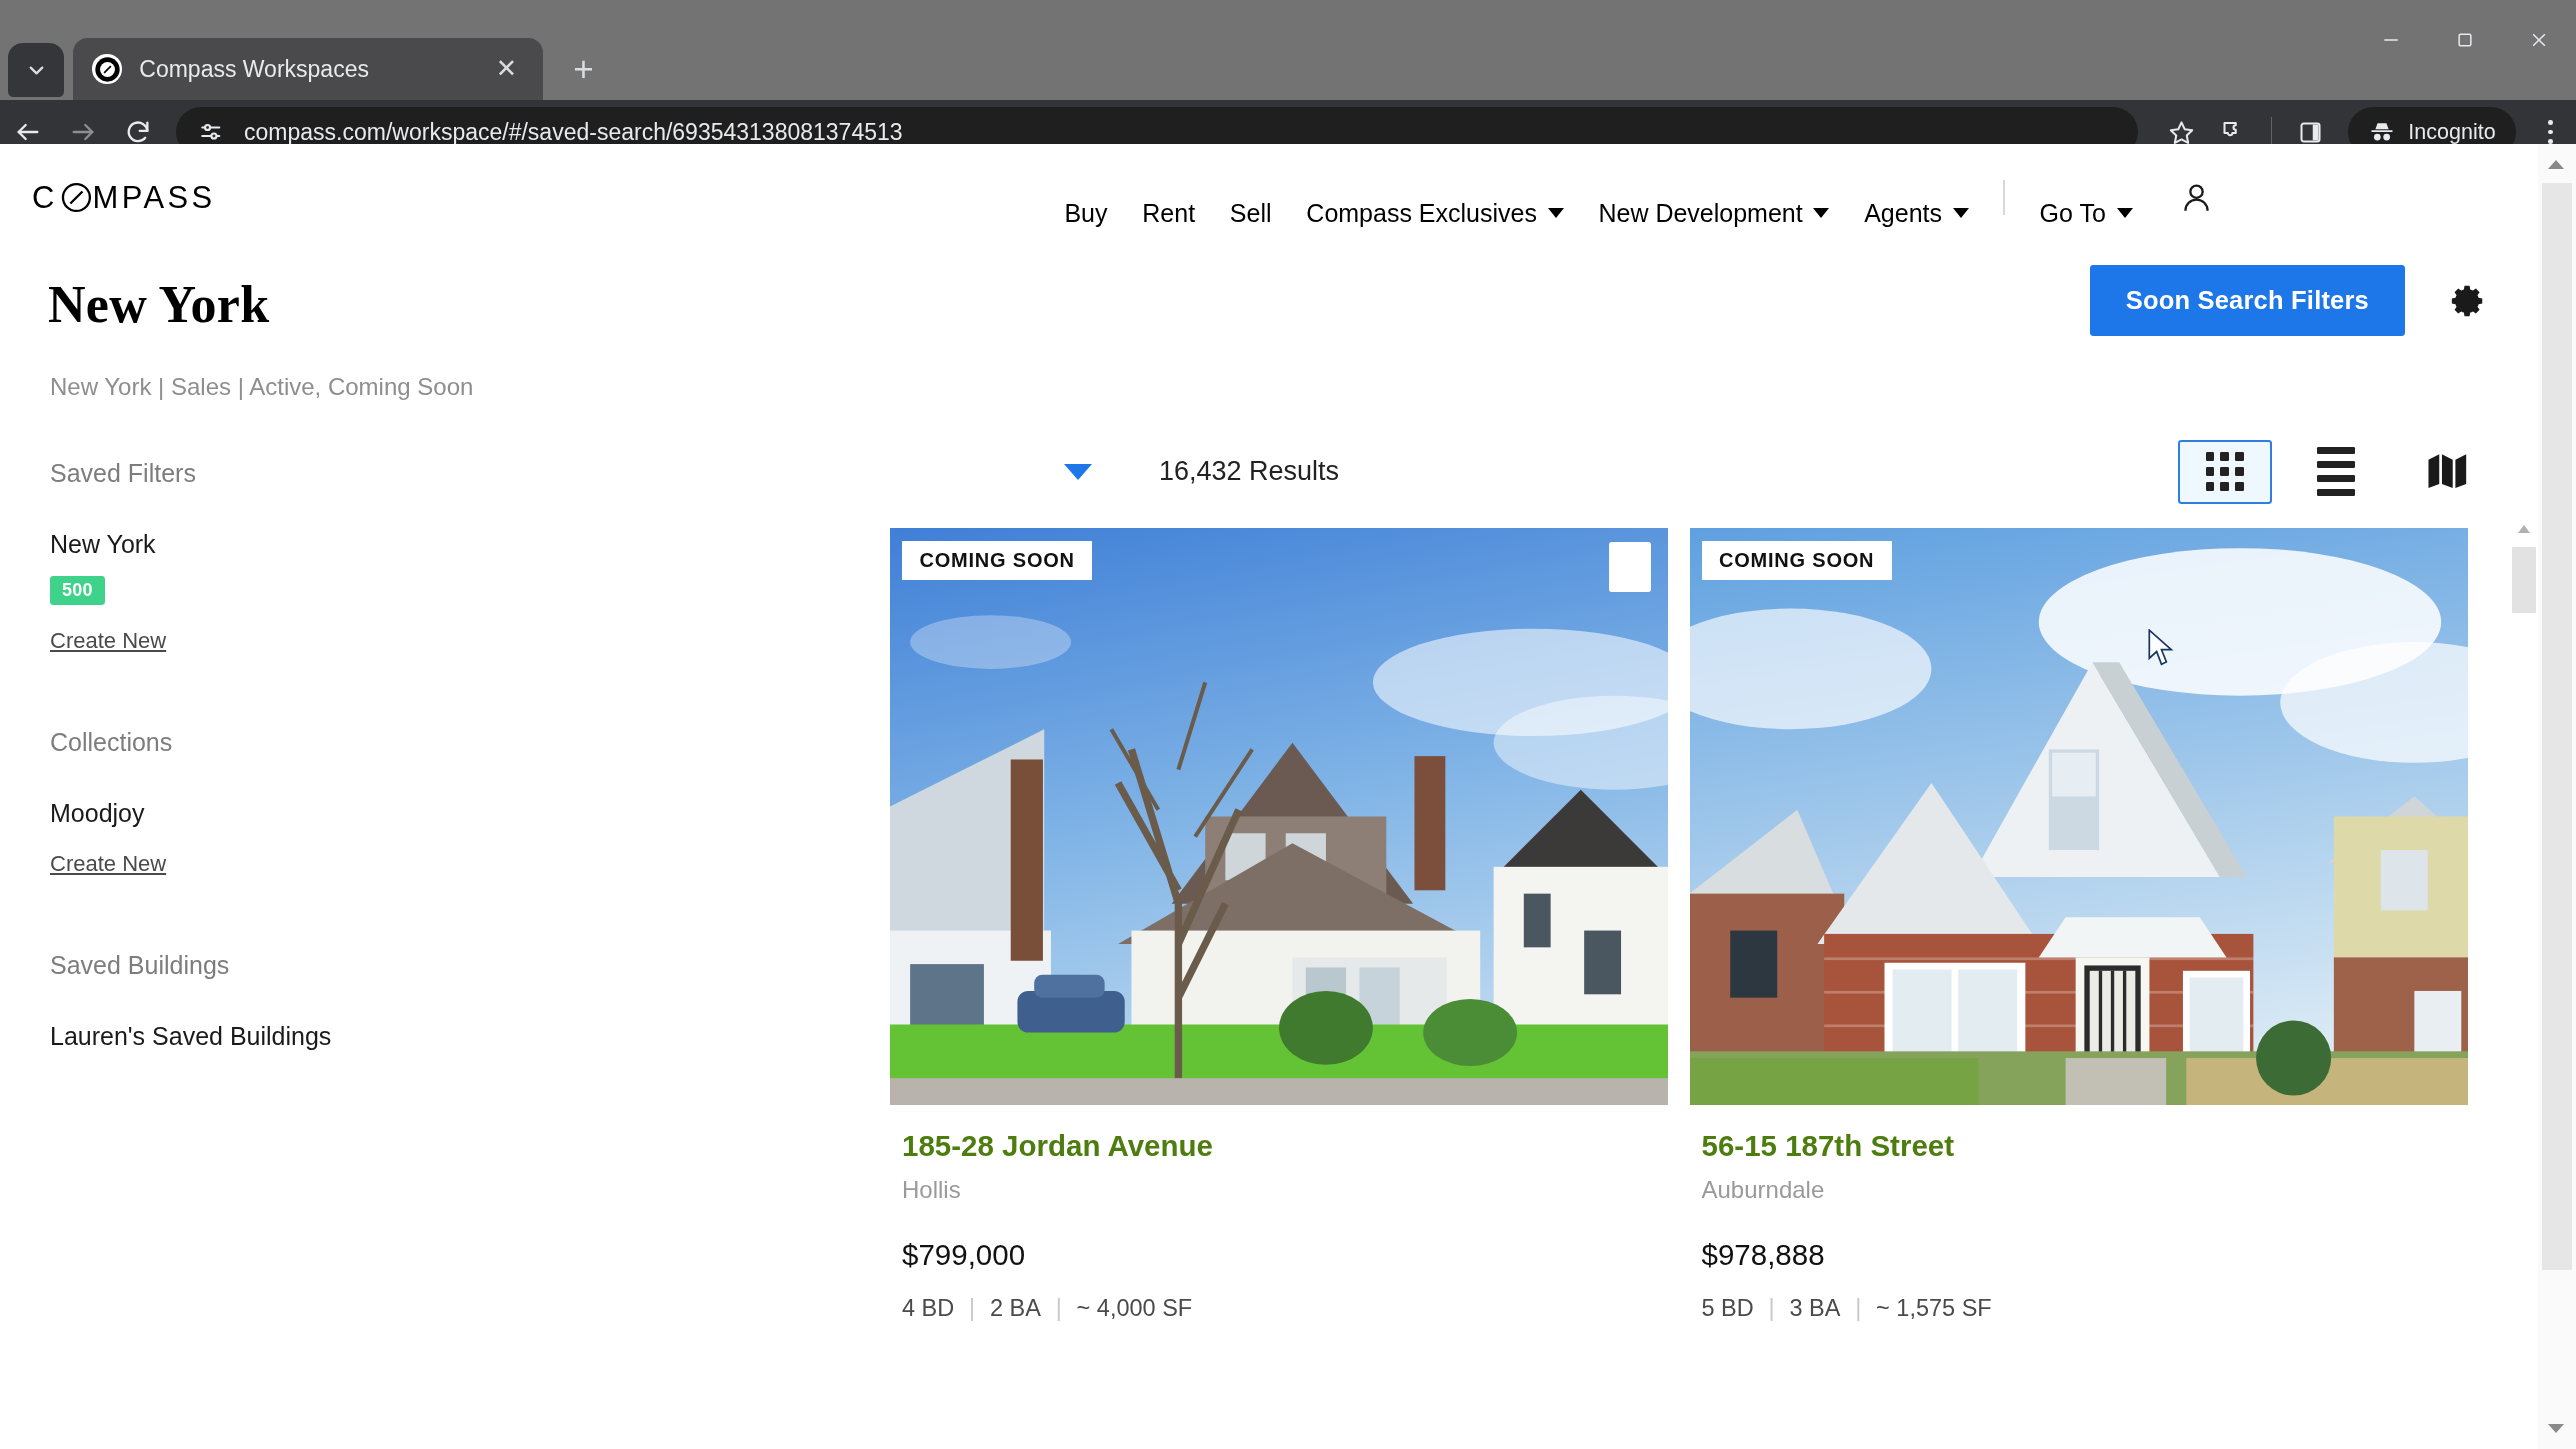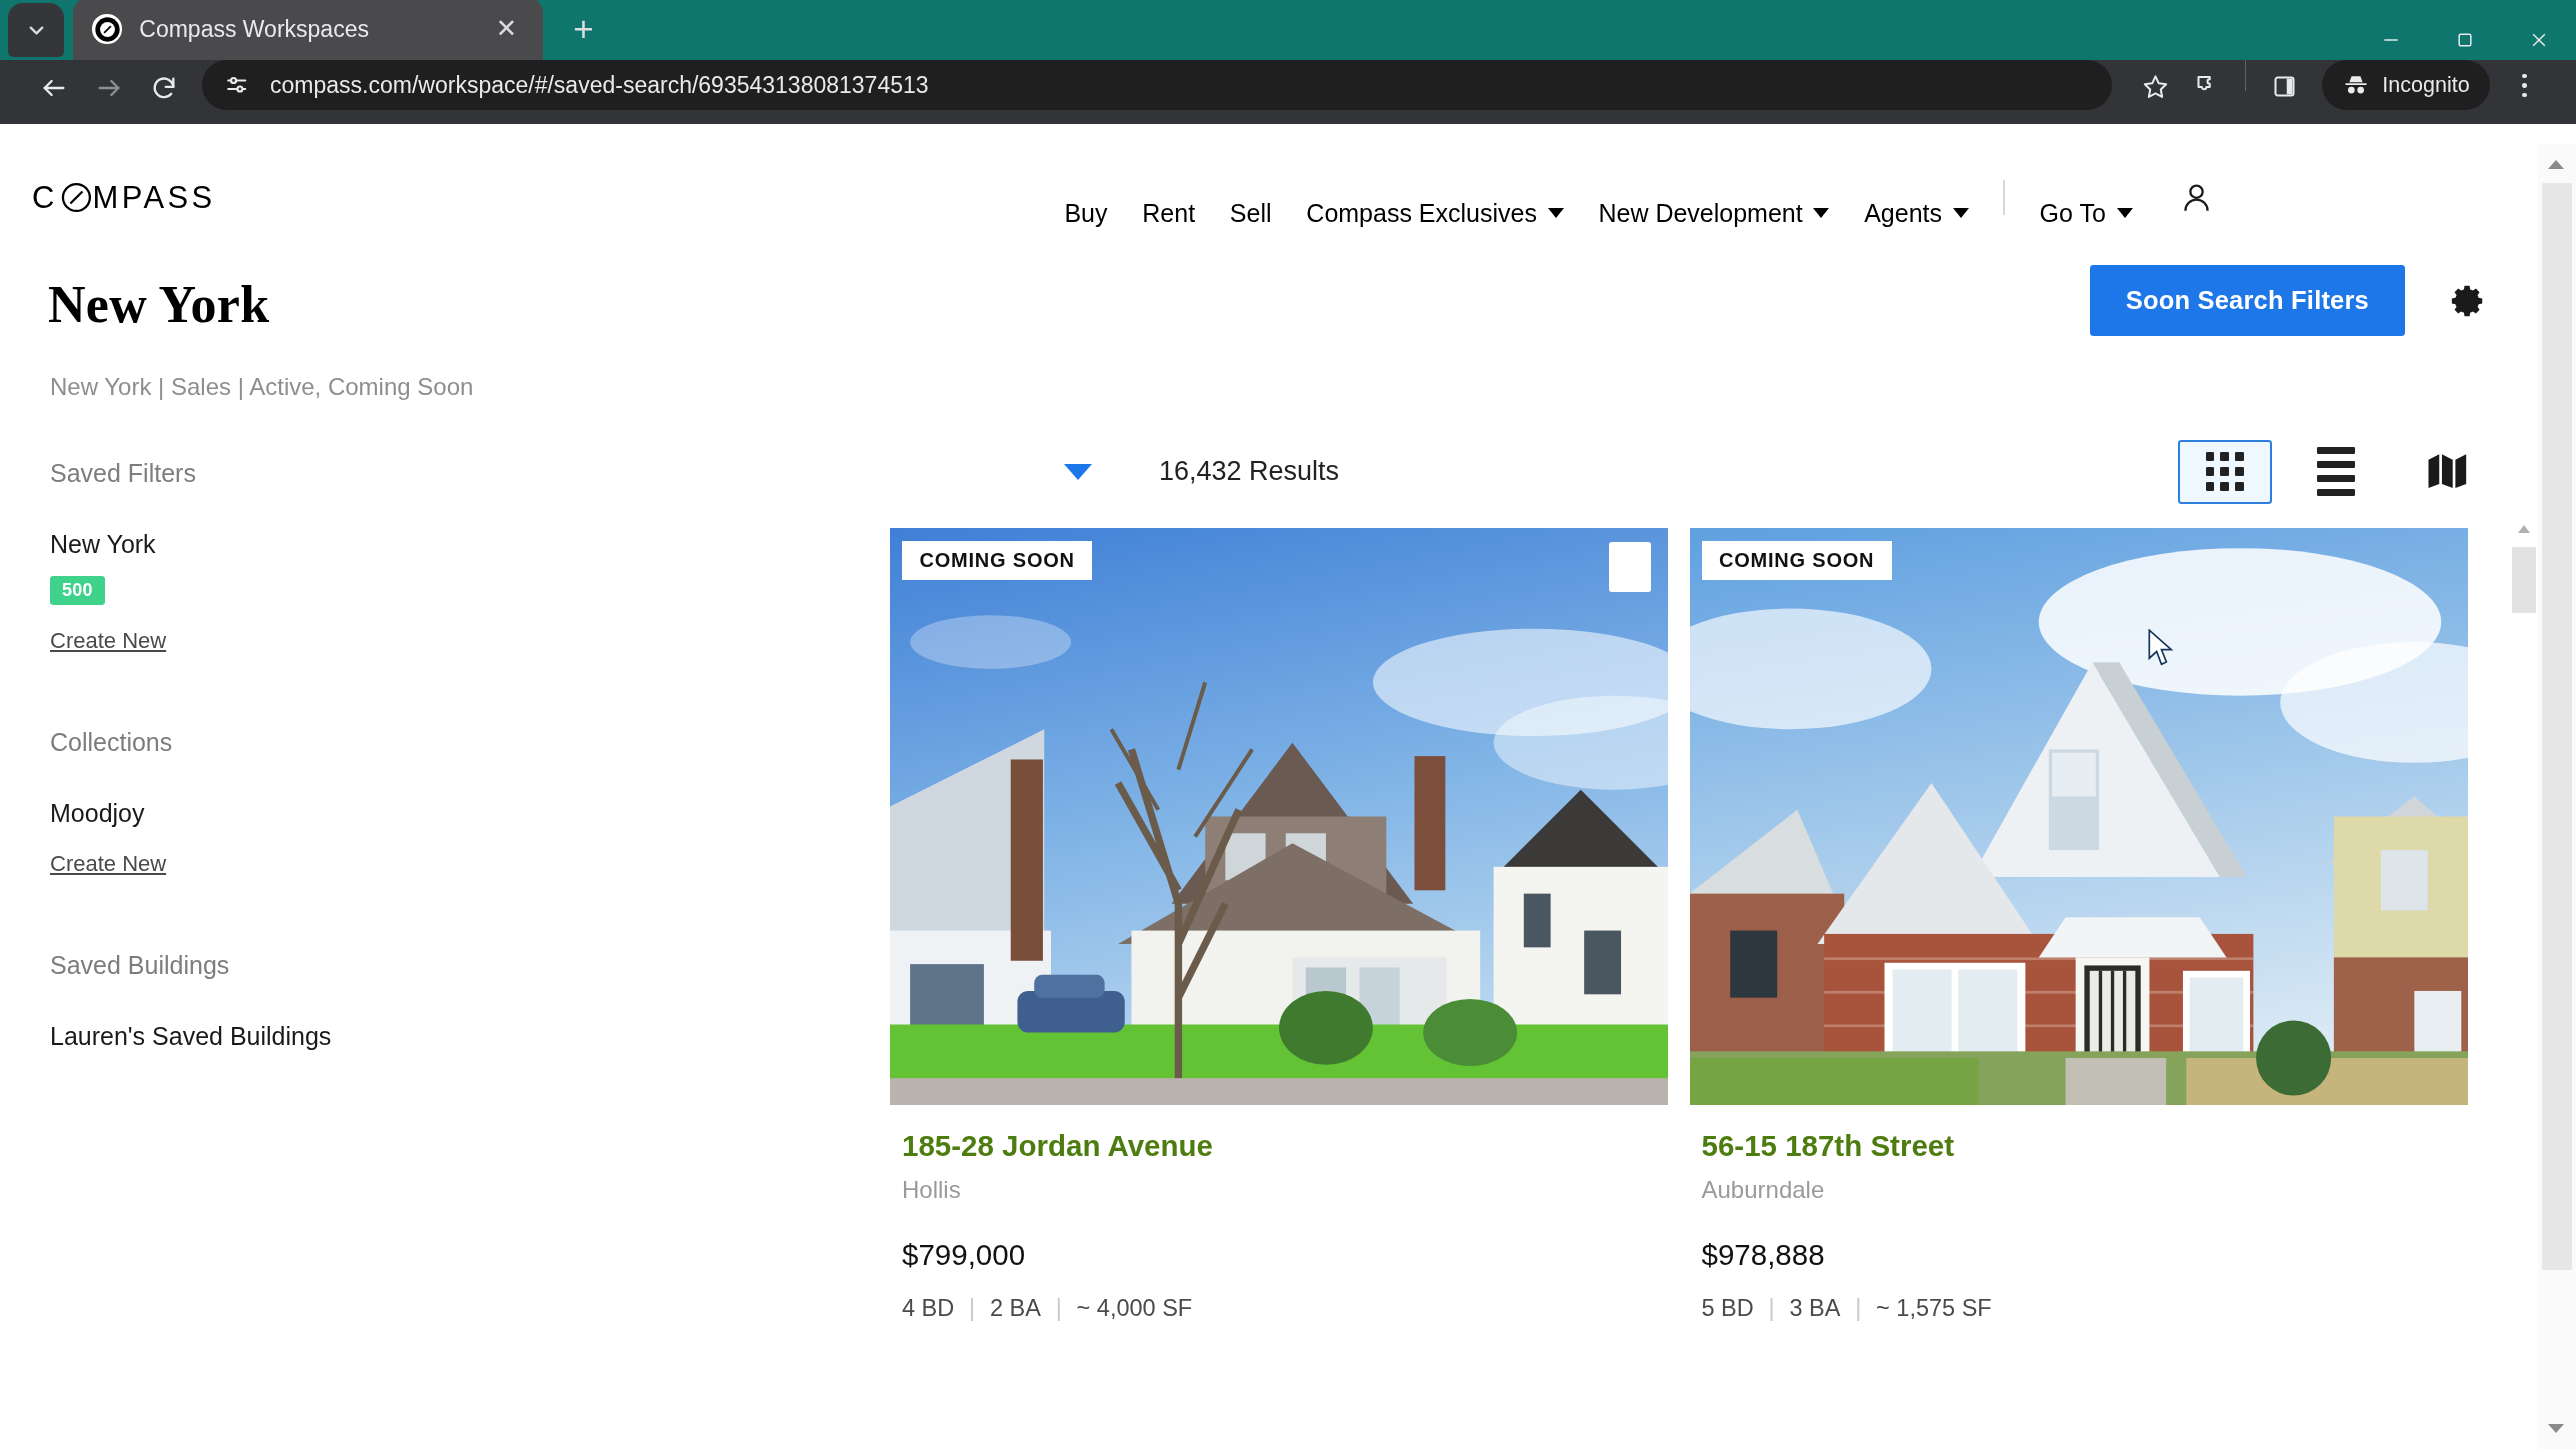--- a/index.html
+++ b/index.html
@@ -7,21 +7,21 @@
     width: 2576px; height: 1449px;
     overflow: hidden;
     background: #ffffff;
     font-family: "Liberation Sans", sans-serif;
   }
 
   
   .browser { width: 2576px; height: 1449px; position: relative; }
 
   .tabstrip {
-    height: 60px; background: #0f766e;
+    height: 100px; background: #737373;
     display: flex; align-items: flex-end; position: relative;
   }
   .tab-search-btn {
     width: 56px; height: 54px; margin-left: 8px; margin-bottom: 2.7px;
     background: #35363a; border-radius: 14.8px 14.8px 5.4px 5.4px;
     display: flex; align-items: center; justify-content: center;
     flex: none;
   }
   .tab-search-btn svg { width: 23px; height: 23px; }
   .tab {
@@ -56,21 +56,21 @@
     display: flex; align-items: center;
   }
   .win-btn {
     width: 74px; height: 79px; display: flex;
     align-items: center; justify-content: center; color: #e8eaed;
   }
   .win-btn svg { width: 20px; height: 20px; }
 
   .toolbar {
     height: 64px; background: #333438;
-    display: flex; padding: 0 26px;
+    display: flex; align-items: center; padding: 0 0;
   }
   .nav-btn {
     width: 55px; height: 55px; border-radius: 50%;
     display: flex; align-items: center; justify-content: center;
     color: #e8eaed; flex: none;
   }
   .nav-btn svg { width: 28px; height: 28px; }
   .nav-btn.disabled { color: #8d8f93; }
   .omnibox {
     flex: 1; height: 50px; background: #1f1f1f; border-radius: 25.5px;

